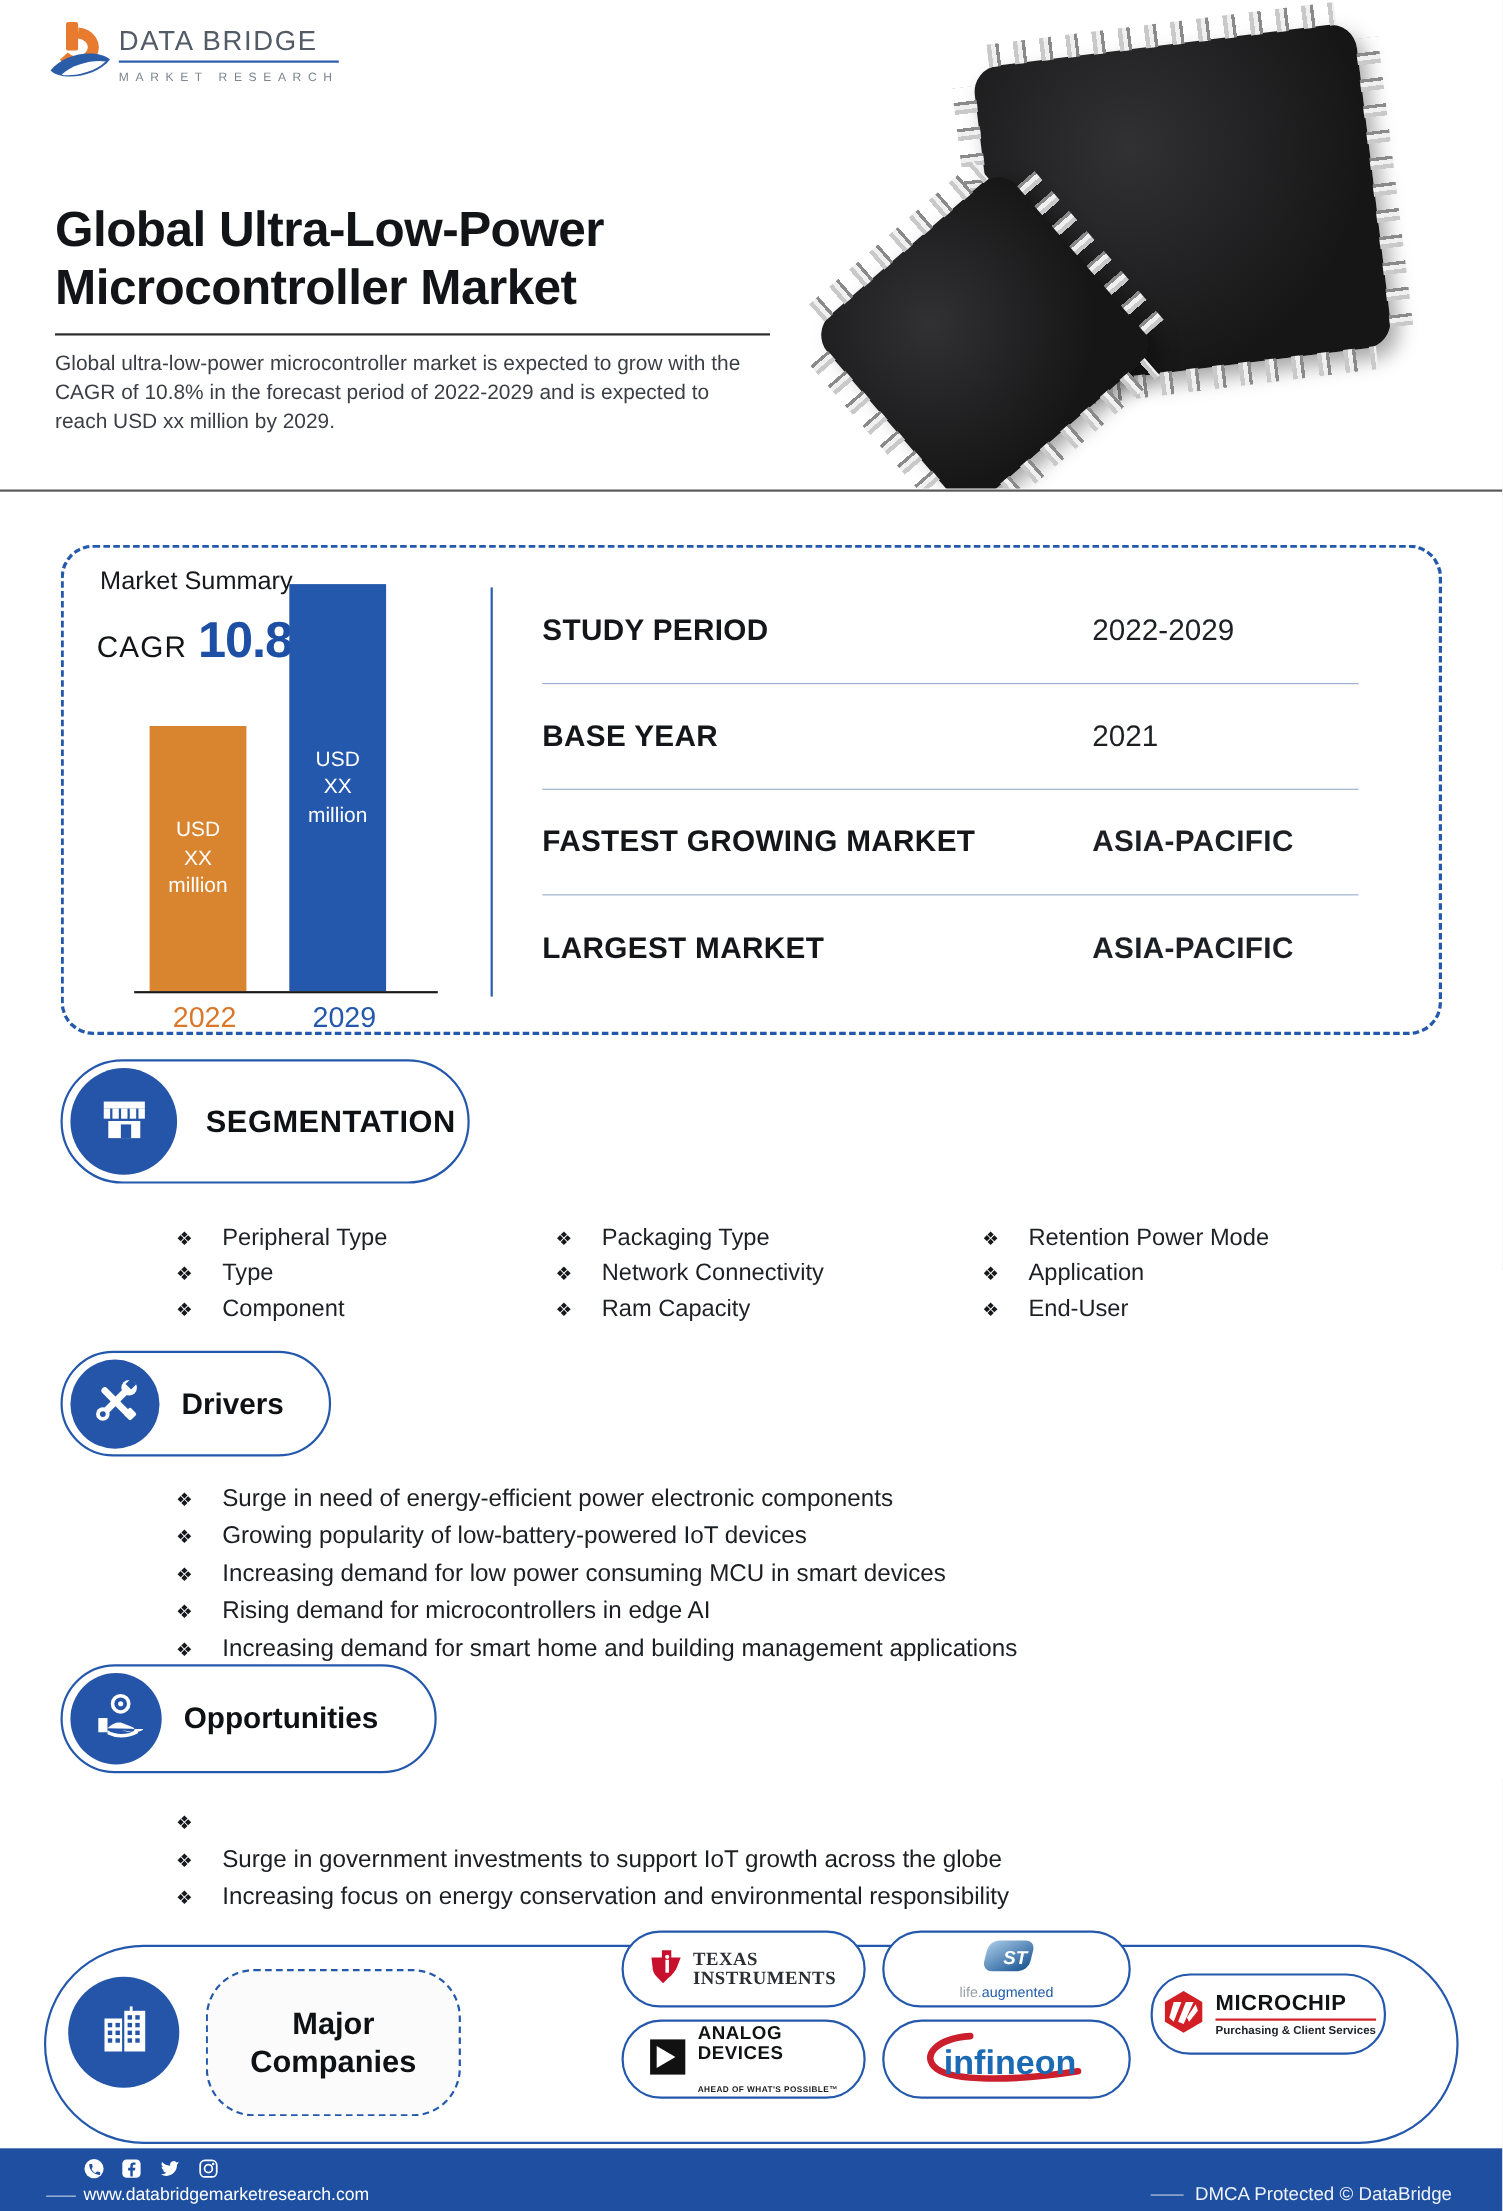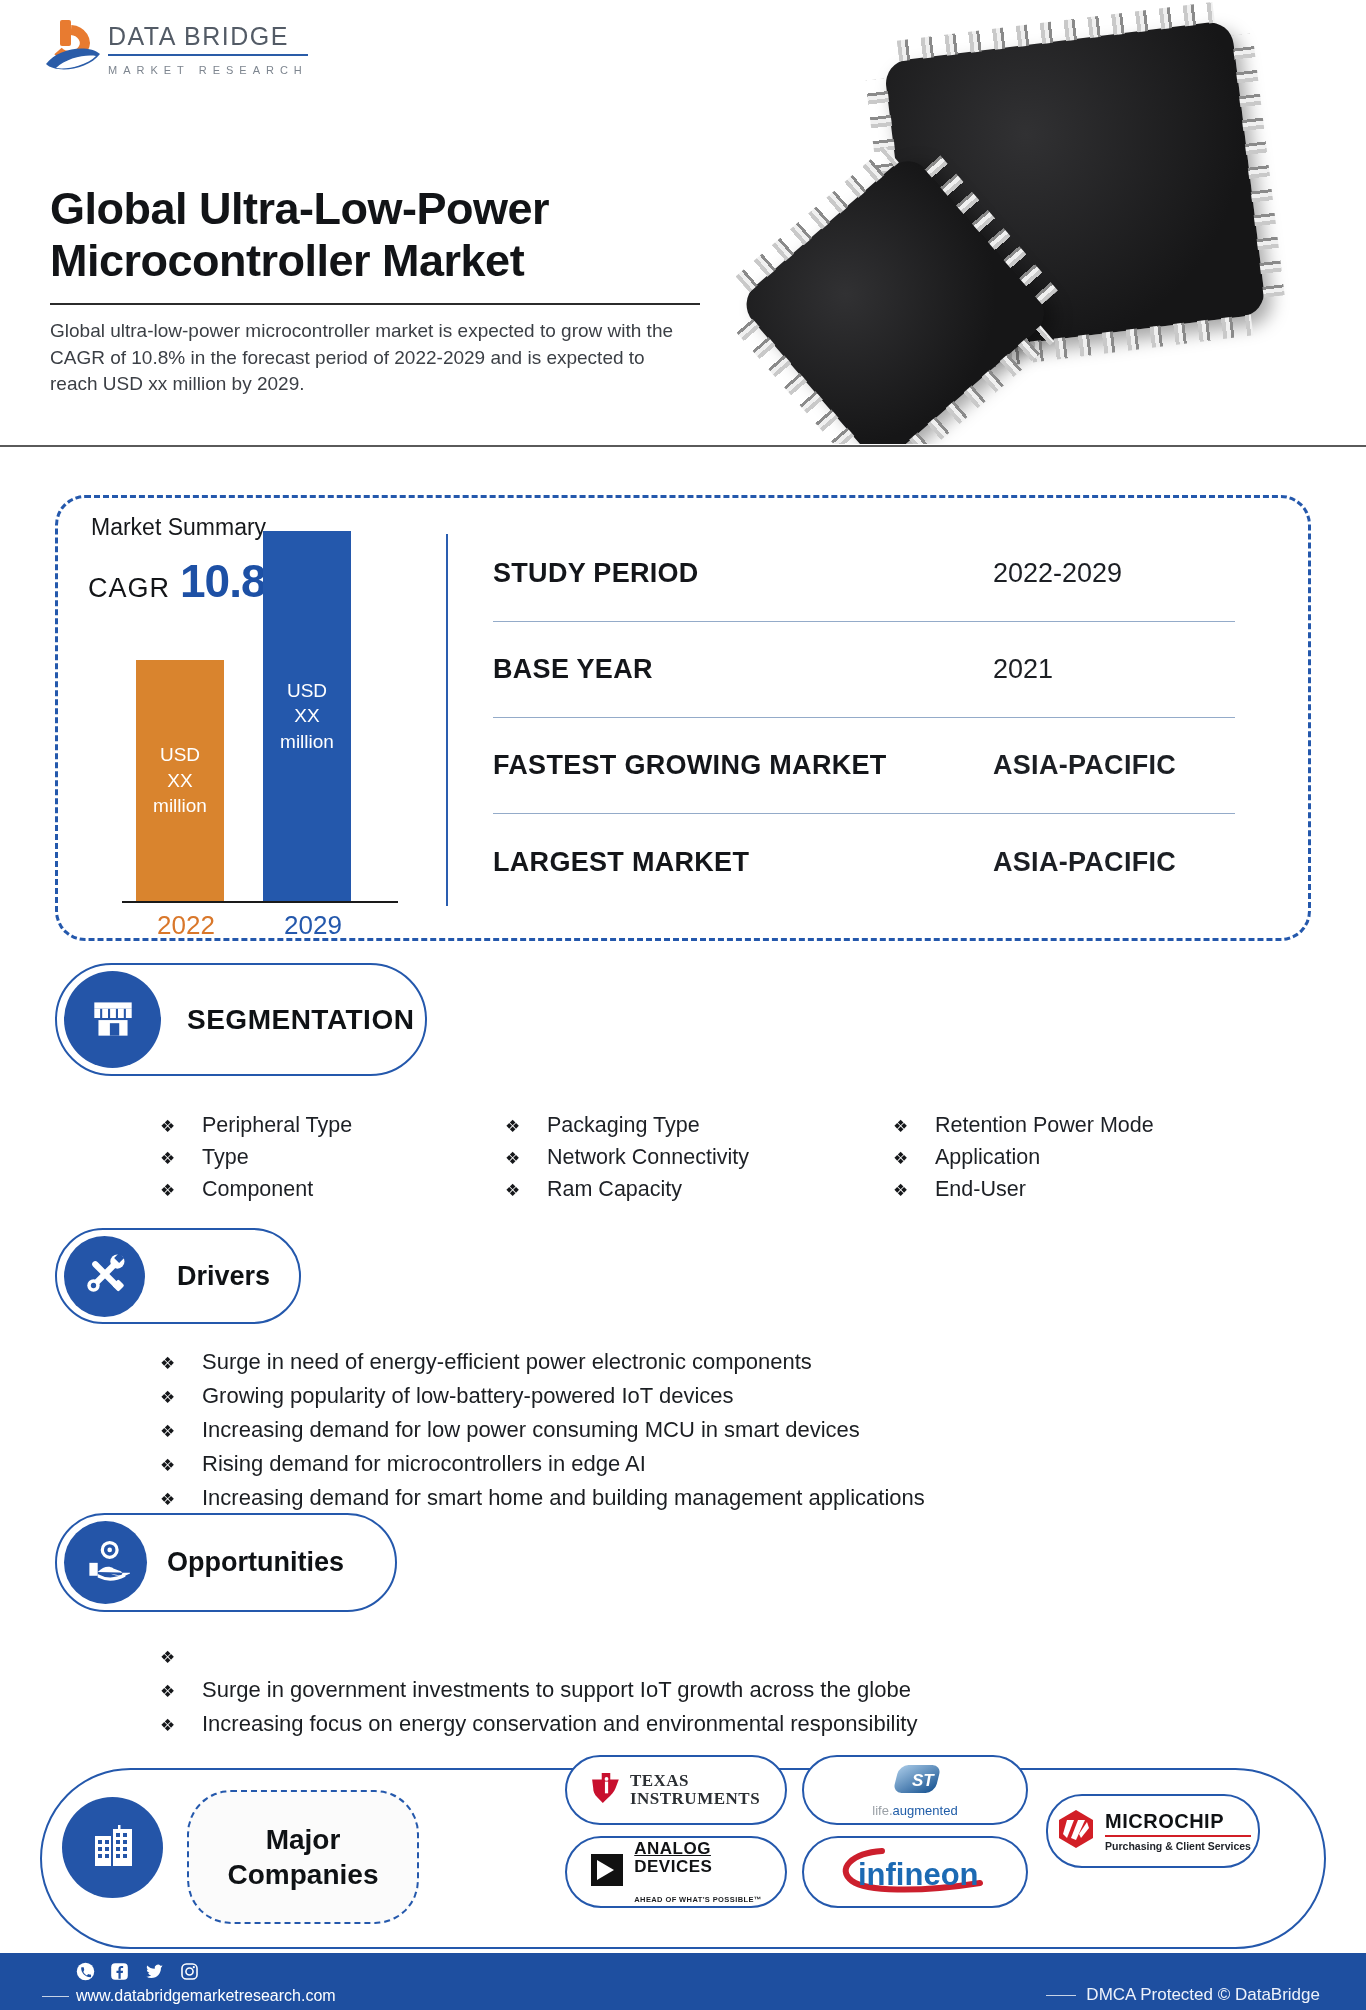--- a/index.html
+++ b/index.html
@@ -63,21 +63,21 @@
   .pill { position:absolute; background:#fff; border:2.5px solid #2458ac; border-radius:70px; display:flex; align-items:center; }
   .pill-circle { border-radius:50%; background:#2455a8; display:flex; align-items:center; justify-content:center; flex:0 0 auto; }
   .pill-title { font-weight:bold; color:#0f1215; }
 
   .pill-seg { left:55px; top:963px; width:372px; height:113px; }
   .pill-seg .pill-circle { width:97px; height:97px; margin-left:7px; }
   .pill-seg .pill-title { font-size:28px; margin-left:26px; letter-spacing:0.5px; }
 
   .pill-drv { left:55px; top:1228px; width:246px; height:96px; }
   .pill-drv .pill-circle { width:81px; height:81px; margin-left:7px; }
-  .pill-drv .pill-title { font-size:27px; margin-left:32px; }
+  .pill-drv .pill-title { font-size:27px; margin-left:20px; }
 
   .pill-opp { left:55px; top:1513px; width:342px; height:99px; }
   .pill-opp .pill-circle { width:83px; height:83px; margin-left:7px; }
   .pill-opp .pill-title { font-size:27px; margin-left:20px; }
 
   
   .blist { position:absolute; list-style:none; }
   .blist li { display:flex; align-items:baseline; }
   .bullet { color:#15171a; font-size:17px; width:42px; flex:0 0 auto; }
   .seg-col { top:1110px; width:330px; }
@@ -415,21 +415,21 @@
 
   <div class="logo-pill lp-adi">
     <span>
       <svg width="34" height="34" viewBox="0 0 34 34">
         <rect x="1" y="1" width="32" height="32" fill="#111"></rect>
         <polygon points="7,7 7,27 24,17" fill="#fff"></polygon>
       </svg>
     </span>
     <span>
       <span class="adi-text">
-        <span style="display:block;text-decoration:underline;">ANALOG</span>
+        <span style="display:block;">ANALOG</span>
         <span style="display:block;">DEVICES</span>
       </span>
       <span class="adi-tag" style="display:block;margin-top:20px;">AHEAD OF WHAT'S POSSIBLE™</span>
     </span>
   </div>
 
   <div class="logo-pill lp-inf">
     <span class="inf-wrap">
       <svg width="170" height="58" viewBox="0 0 170 58">
         <path d="M52,8 C22,10 6,26 22,38 C36,48 86,50 150,40" fill="none" stroke="#cc1f2d" stroke-width="6" stroke-linecap="round"></path>

